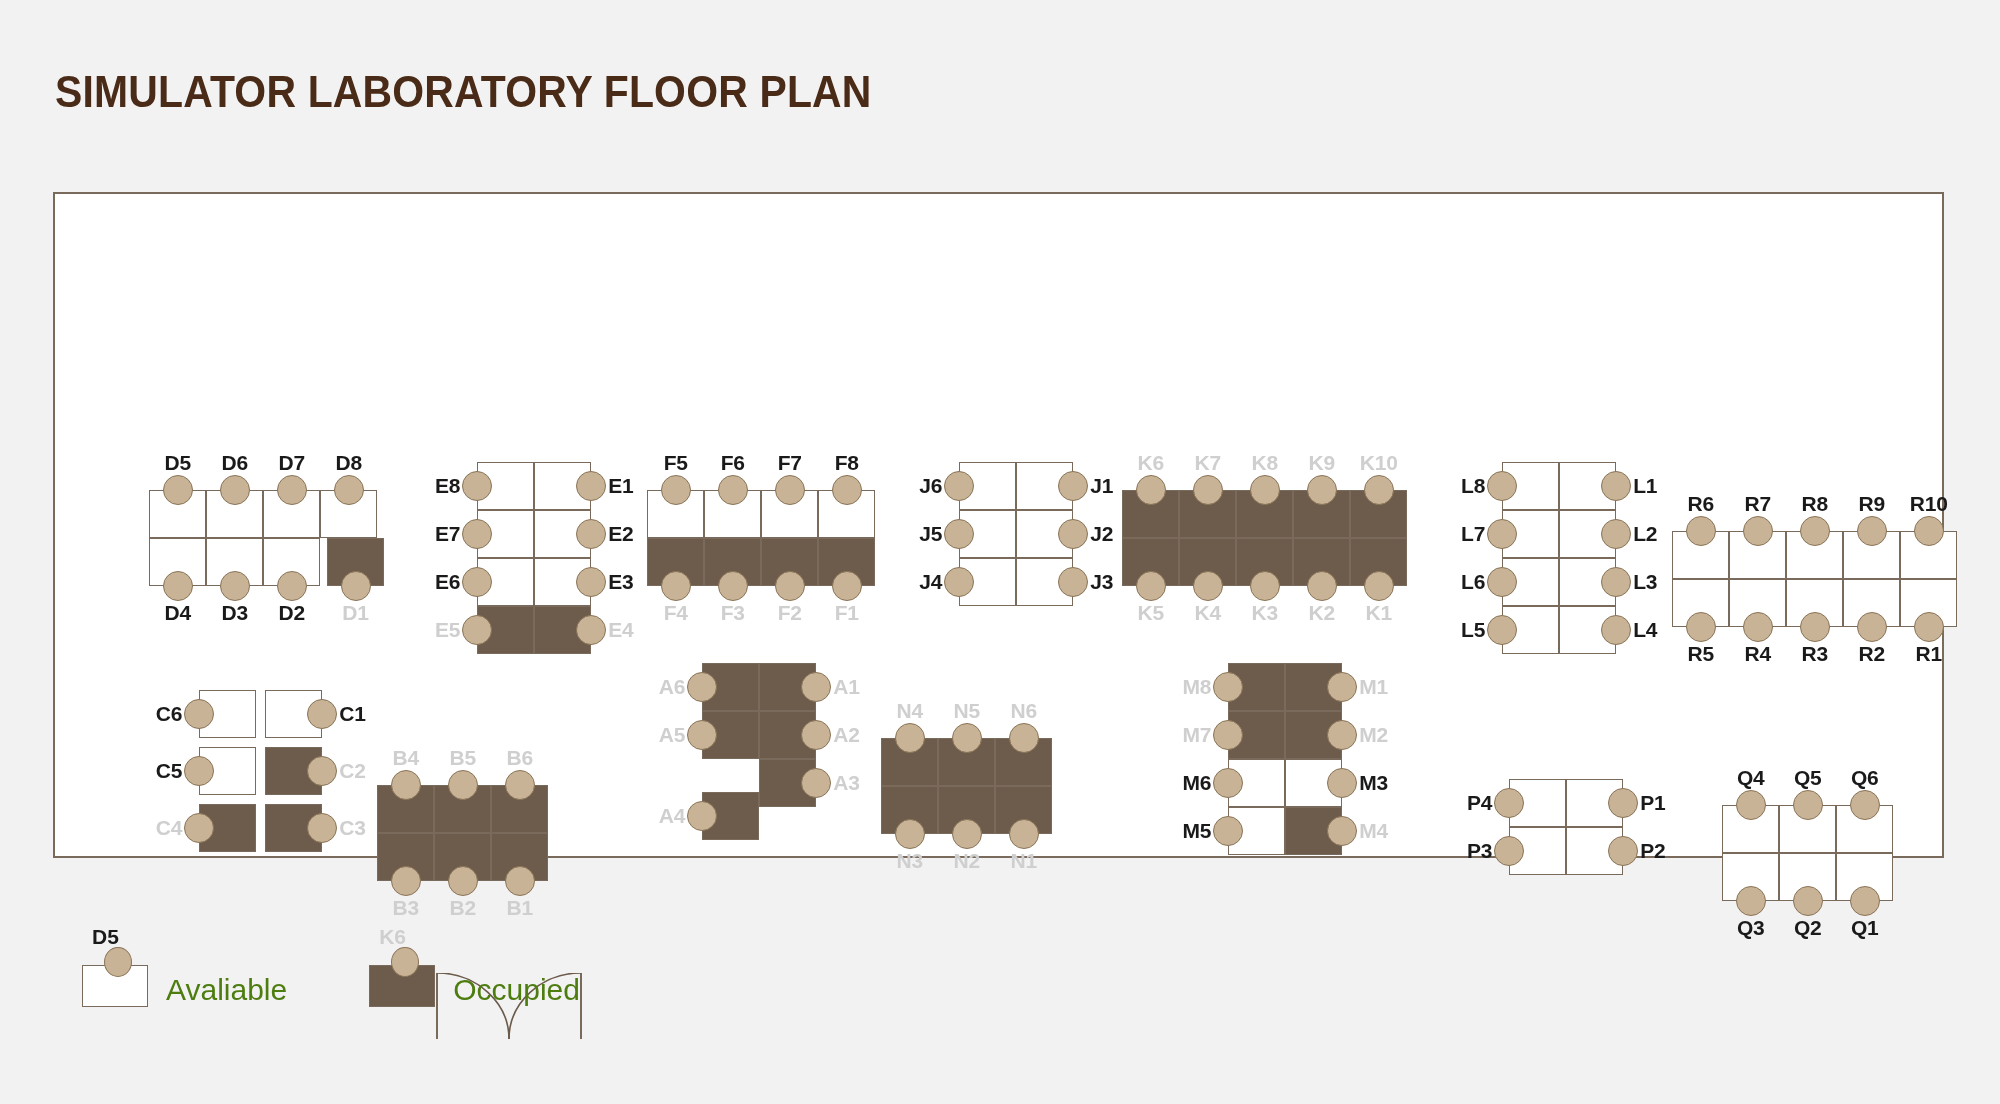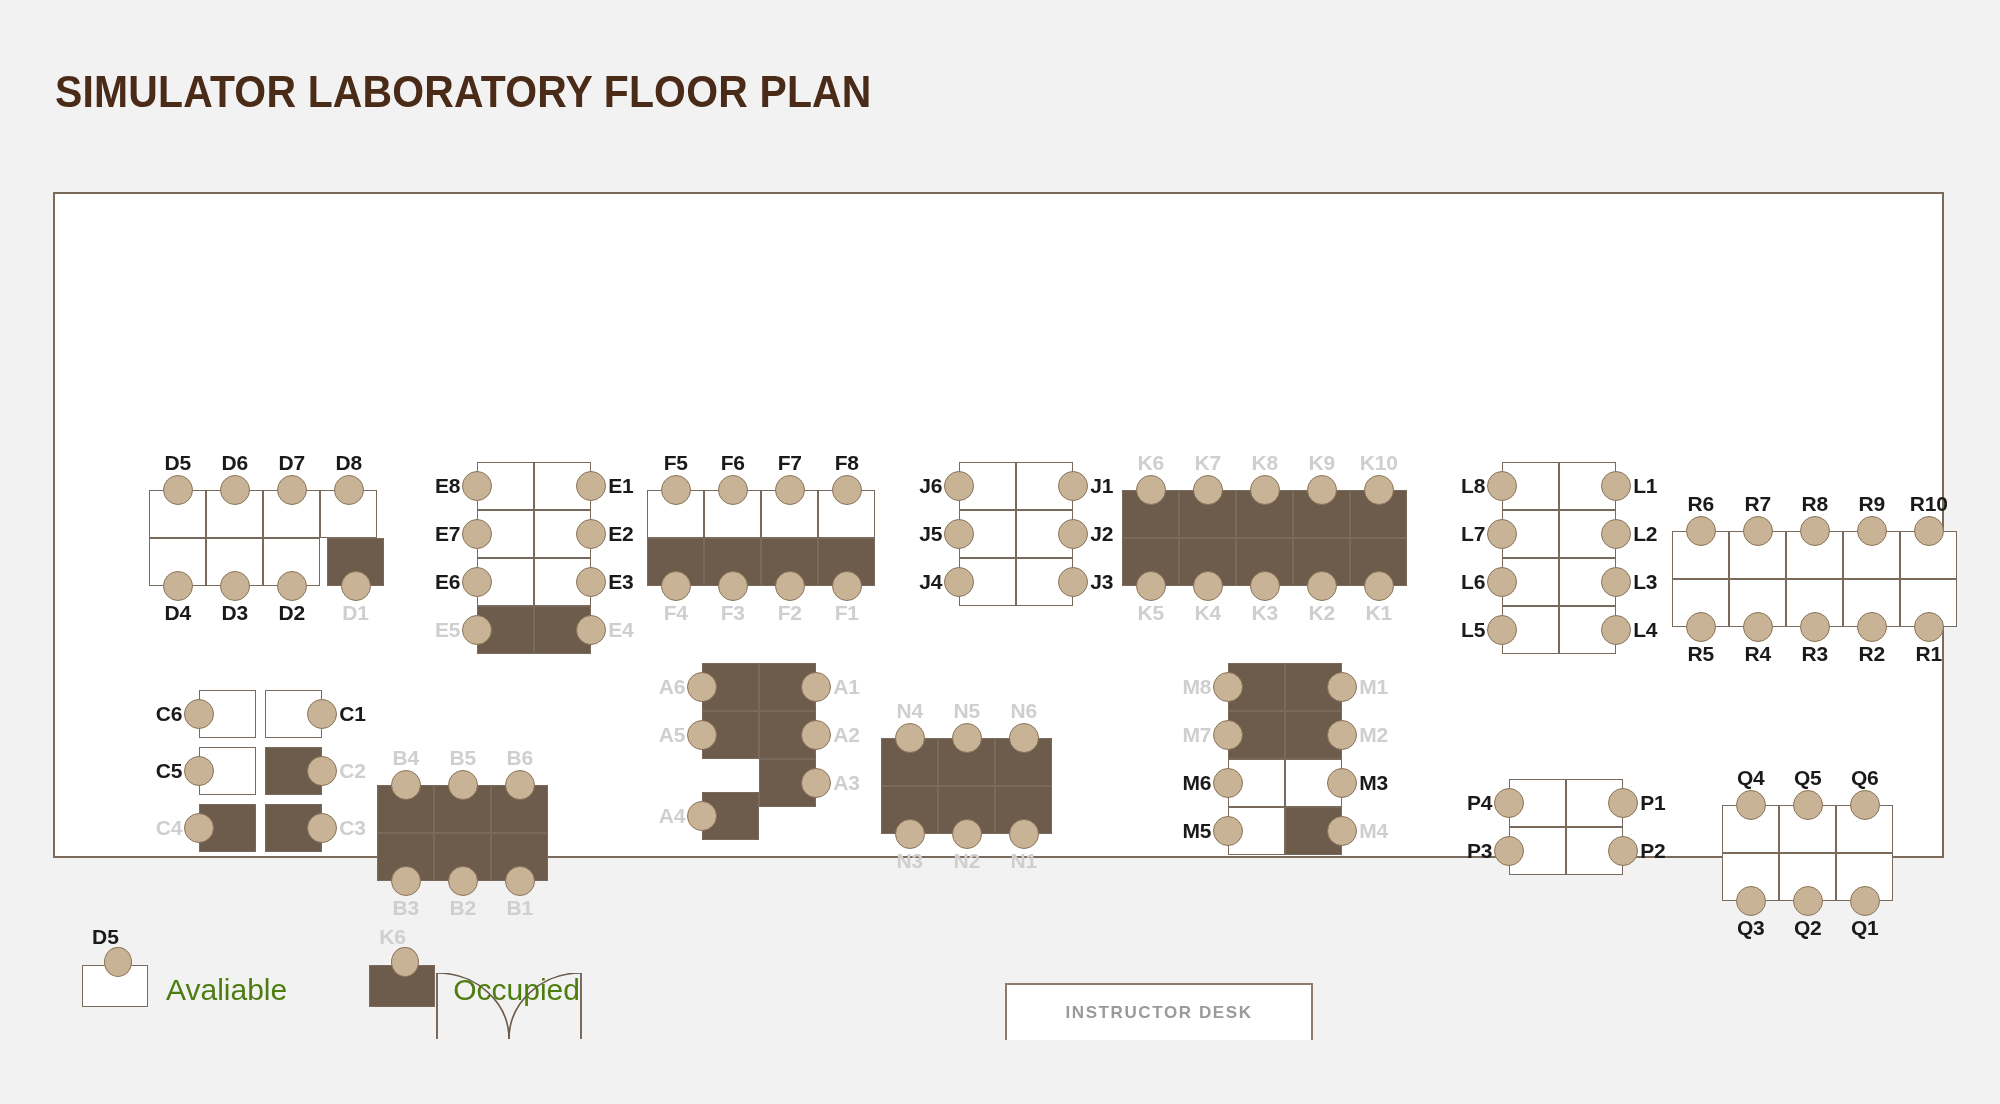--- a/index.html
+++ b/index.html
@@ -658,23 +658,20 @@
 
   <div id="door">
     <svg width="148" height="67" viewBox="0 0 148 67" xmlns="http://www.w3.org/2000/svg">
       <path d="M2,0 L2,66" stroke="#7a6a5c" stroke-width="2" fill="none"></path>
       <path d="M146,0 L146,66" stroke="#7a6a5c" stroke-width="2" fill="none"></path>
       <path d="M2,0 A72,66 0 0 1 74,66" stroke="#6b5a4a" stroke-width="1.6" fill="none"></path>
       <path d="M146,0 A72,66 0 0 0 74,66" stroke="#6b5a4a" stroke-width="1.6" fill="none"></path>
     </svg>
   </div>
 
-  <div id="instructor-desk">
-    <span id="instructor-desk-label">INSTRUCTOR DESK</span>
-  </div>
 </div>
 
 <div id="legend">
 
   <div class="legend-item">
     <div class="legend-swatch-wrap">
       <span class="legend-code">D5</span>
       <span class="legend-seat"></span>
       <span class="legend-swatch"></span>
     </div>

